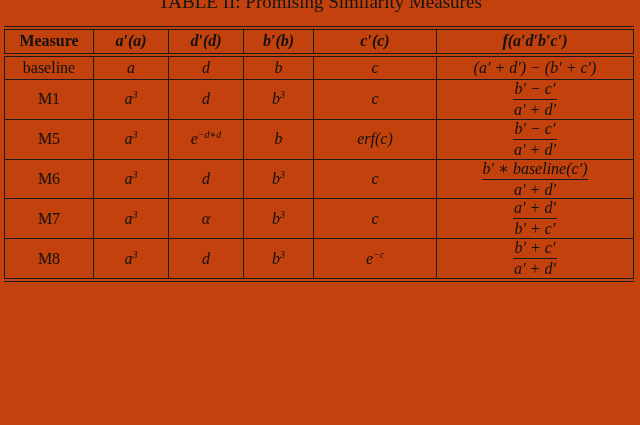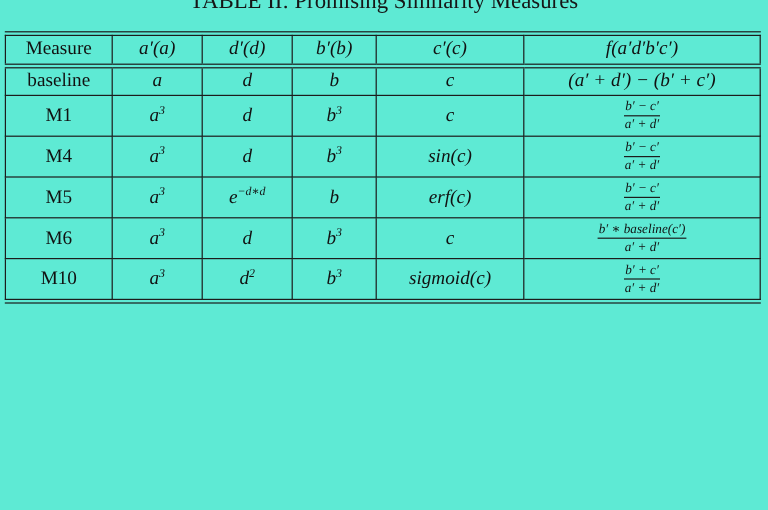--- a/index.html
+++ b/index.html
@@ -4,21 +4,21 @@
 <style>
   html, body {
     margin: 0;
     padding: 0;
     background: #ffffff;
   }
   .page {
     position: relative;
     width: 640px;
     height: 425px;
-    background: #5eead4;
+    background: #c2410c;
     overflow: hidden;
     font-family: "Liberation Serif", "DejaVu Serif", serif;
     color: #111111;
   }
   .caption {
     position: absolute;
     top: -9px;
     left: 0;
     width: 100%;
     text-align: center;
@@ -45,21 +45,21 @@
   .measures th, .measures td {
     border: 1px solid #1c1c1c;
     text-align: center;
     vertical-align: middle;
     padding: 0 2px;
     font-size: 16px;
     overflow: hidden;
   }
   .measures thead th {
     border-bottom: 4px double #1c1c1c;
-    font-weight: normal;
+    font-weight: bold;
   }
   .measures thead tr { height: 25px; }
   .measures tbody tr { height: 34px; }
   .measures tbody tr[data-name="table-row-baseline"] { height: 25px; margin-top: 30px; }
   .measure-h {
     font-weight: bold;
     font-style: normal;
     font-size: 16px;
   }
   .measure {
@@ -73,21 +73,21 @@
   .measures sup {
     font-size: 0.62em;
     line-height: 0;
   }
   .frac {
     display: inline-flex;
     flex-direction: column;
     align-items: center;
     vertical-align: middle;
     font-style: italic;
-    font-size: 11px;
+    font-size: 16px;
     line-height: 1.12;
   }
   .frac .bar {
     align-self: stretch;
     height: 1px;
     background: #1c1c1c;
     margin: 1px 0;
   }
   .frac .num, .frac .den {
     padding: 0 1px;
@@ -134,32 +134,20 @@
             <td class="math" data-name="cell-a">a<sup>3</sup></td>
             <td class="math" data-name="cell-d">d</td>
             <td class="math" data-name="cell-b">b<sup>3</sup></td>
             <td class="math" data-name="cell-c">c</td>
             <td data-name="cell-f"><span class="frac" data-name="fraction">
                 <span class="num" data-name="fraction-numerator">b′ − c′</span>
                 <span class="bar" data-name="fraction-bar"></span>
                 <span class="den" data-name="fraction-denominator">a′ + d′</span>
               </span></td>
           </tr>
-          <tr data-name="table-row-M4">
-            <td class="measure" data-name="cell-measure">M4</td>
-            <td class="math" data-name="cell-a">a<sup>3</sup></td>
-            <td class="math" data-name="cell-d">d</td>
-            <td class="math" data-name="cell-b">b<sup>3</sup></td>
-            <td class="math" data-name="cell-c">sin(c)</td>
-            <td data-name="cell-f"><span class="frac" data-name="fraction">
-                <span class="num" data-name="fraction-numerator">b′ − c′</span>
-                <span class="bar" data-name="fraction-bar"></span>
-                <span class="den" data-name="fraction-denominator">a′ + d′</span>
-              </span></td>
-          </tr>
           <tr data-name="table-row-M5">
             <td class="measure" data-name="cell-measure">M5</td>
             <td class="math" data-name="cell-a">a<sup>3</sup></td>
             <td class="math" data-name="cell-d">e<sup>−d∗d</sup></td>
             <td class="math" data-name="cell-b">b</td>
             <td class="math" data-name="cell-c">erf(c)</td>
             <td data-name="cell-f"><span class="frac" data-name="fraction">
                 <span class="num" data-name="fraction-numerator">b′ − c′</span>
                 <span class="bar" data-name="fraction-bar"></span>
                 <span class="den" data-name="fraction-denominator">a′ + d′</span>
@@ -170,26 +158,38 @@
             <td class="math" data-name="cell-a">a<sup>3</sup></td>
             <td class="math" data-name="cell-d">d</td>
             <td class="math" data-name="cell-b">b<sup>3</sup></td>
             <td class="math" data-name="cell-c">c</td>
             <td data-name="cell-f"><span class="frac" data-name="fraction">
                 <span class="num" data-name="fraction-numerator">b′ ∗ baseline(c′)</span>
                 <span class="bar" data-name="fraction-bar"></span>
                 <span class="den" data-name="fraction-denominator">a′ + d′</span>
               </span></td>
           </tr>
-          <tr data-name="table-row-M10">
-            <td class="measure" data-name="cell-measure">M10</td>
+          <tr data-name="table-row-M7">
+            <td class="measure" data-name="cell-measure">M7</td>
             <td class="math" data-name="cell-a">a<sup>3</sup></td>
-            <td class="math" data-name="cell-d">d<sup>2</sup></td>
+            <td class="math" data-name="cell-d">α</td>
             <td class="math" data-name="cell-b">b<sup>3</sup></td>
-            <td class="math" data-name="cell-c">sigmoid(c)</td>
+            <td class="math" data-name="cell-c">c</td>
+            <td data-name="cell-f"><span class="frac" data-name="fraction">
+                <span class="num" data-name="fraction-numerator">a′ + d′</span>
+                <span class="bar" data-name="fraction-bar"></span>
+                <span class="den" data-name="fraction-denominator">b′ + c′</span>
+              </span></td>
+          </tr>
+          <tr data-name="table-row-M8">
+            <td class="measure" data-name="cell-measure">M8</td>
+            <td class="math" data-name="cell-a">a<sup>3</sup></td>
+            <td class="math" data-name="cell-d">d</td>
+            <td class="math" data-name="cell-b">b<sup>3</sup></td>
+            <td class="math" data-name="cell-c">e<sup>−c</sup></td>
             <td data-name="cell-f"><span class="frac" data-name="fraction">
                 <span class="num" data-name="fraction-numerator">b′ + c′</span>
                 <span class="bar" data-name="fraction-bar"></span>
                 <span class="den" data-name="fraction-denominator">a′ + d′</span>
               </span></td>
           </tr>
         </tbody>
     </table>
   </div>
 </div>

